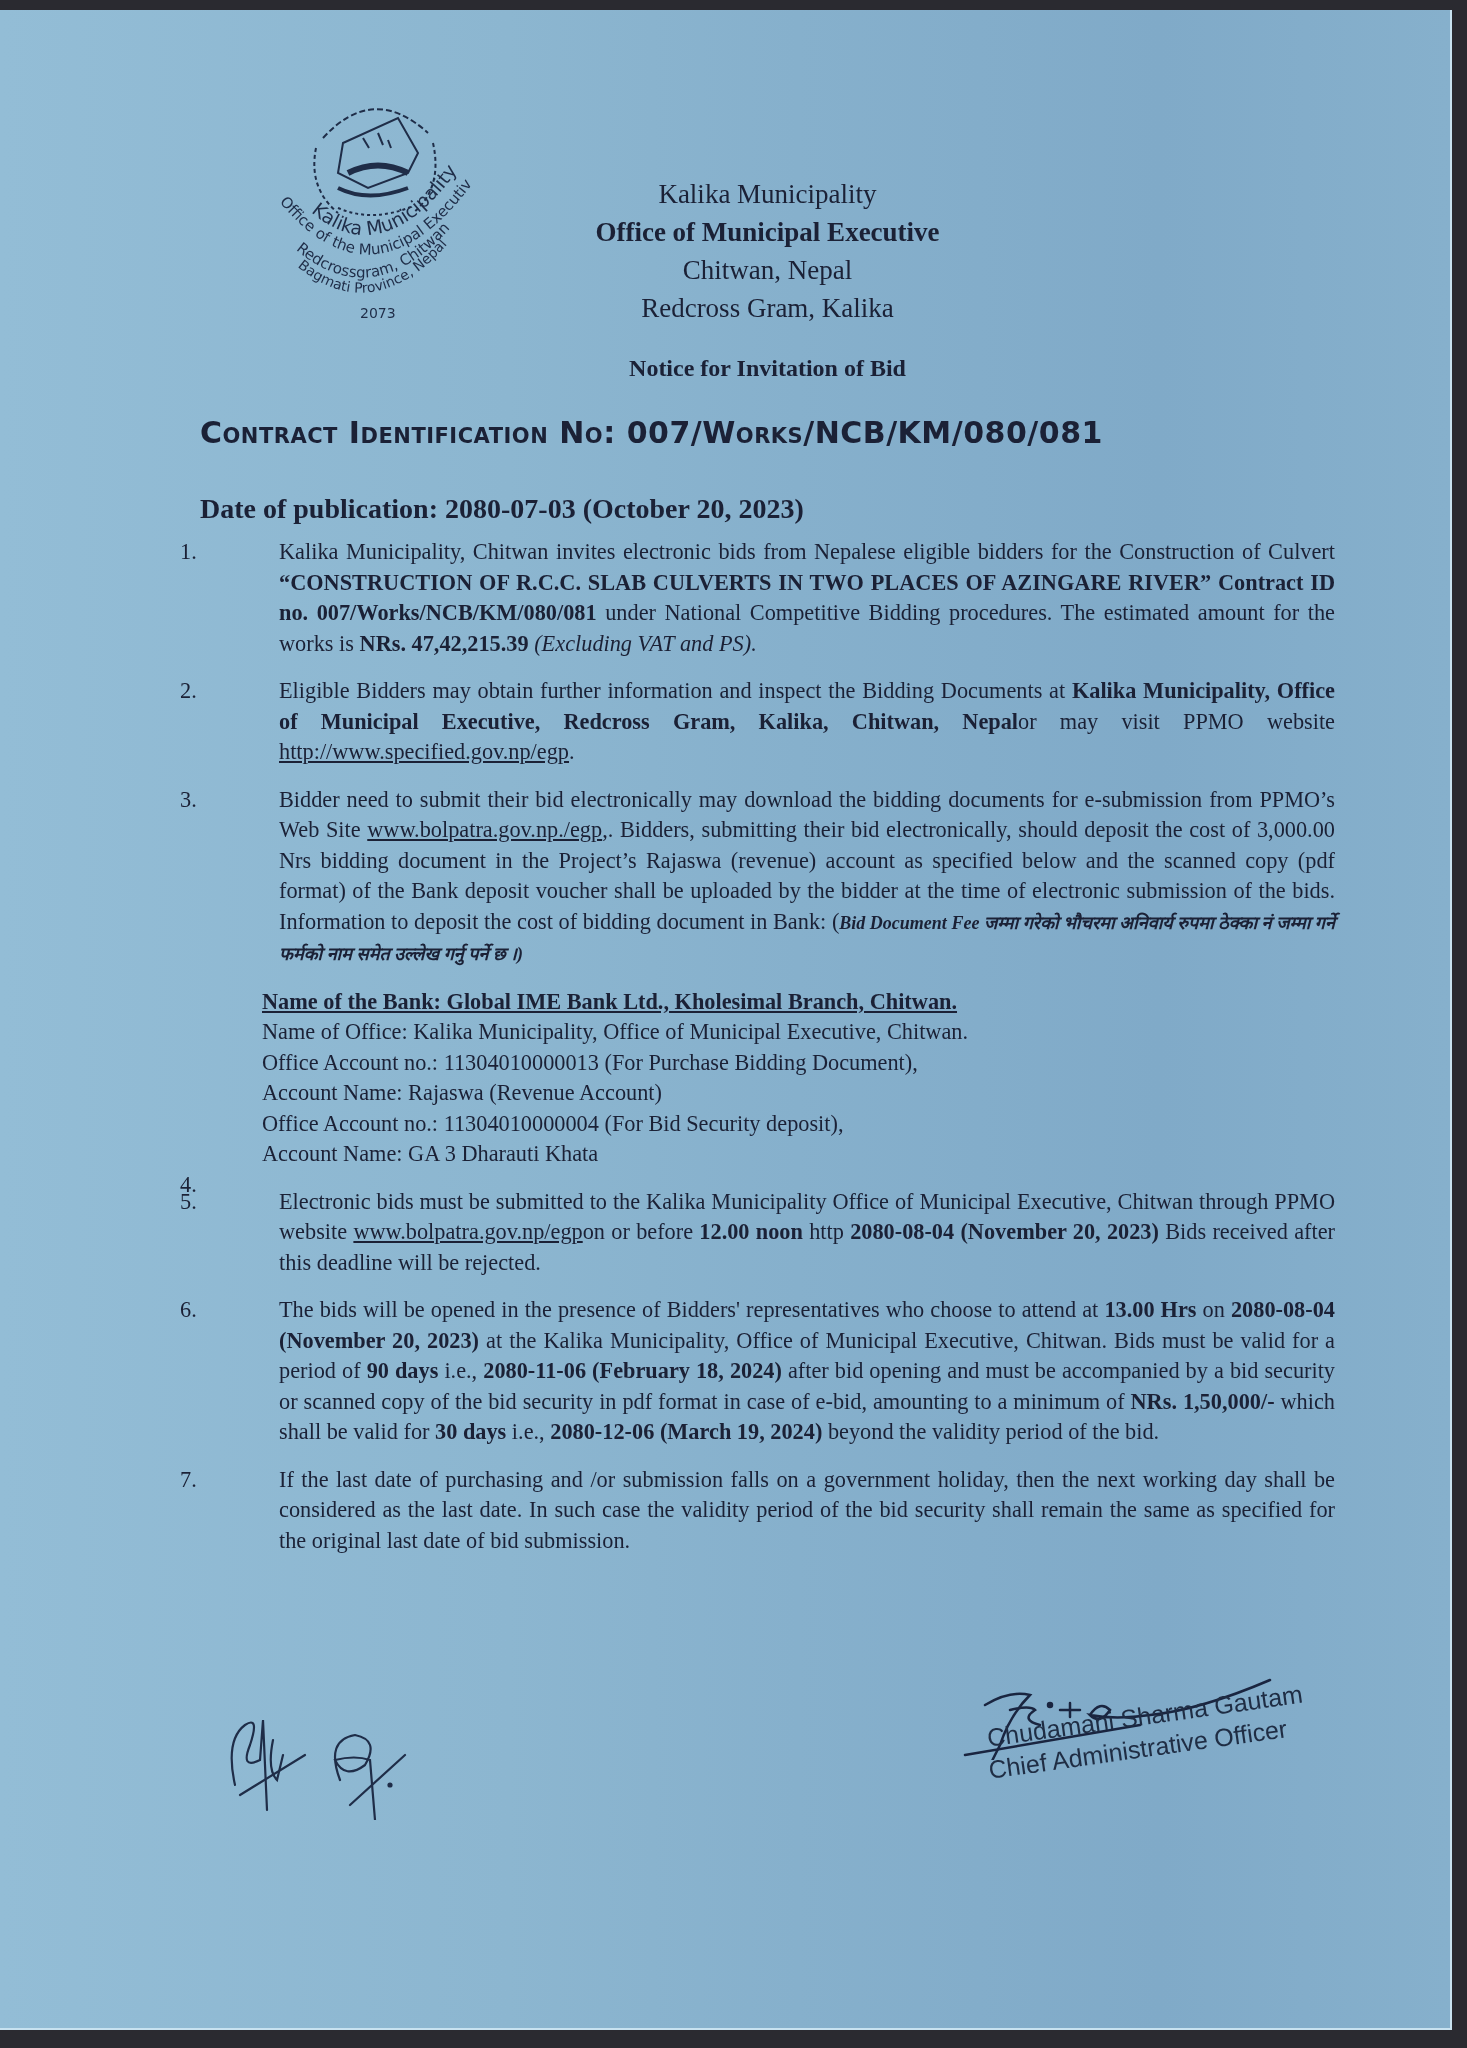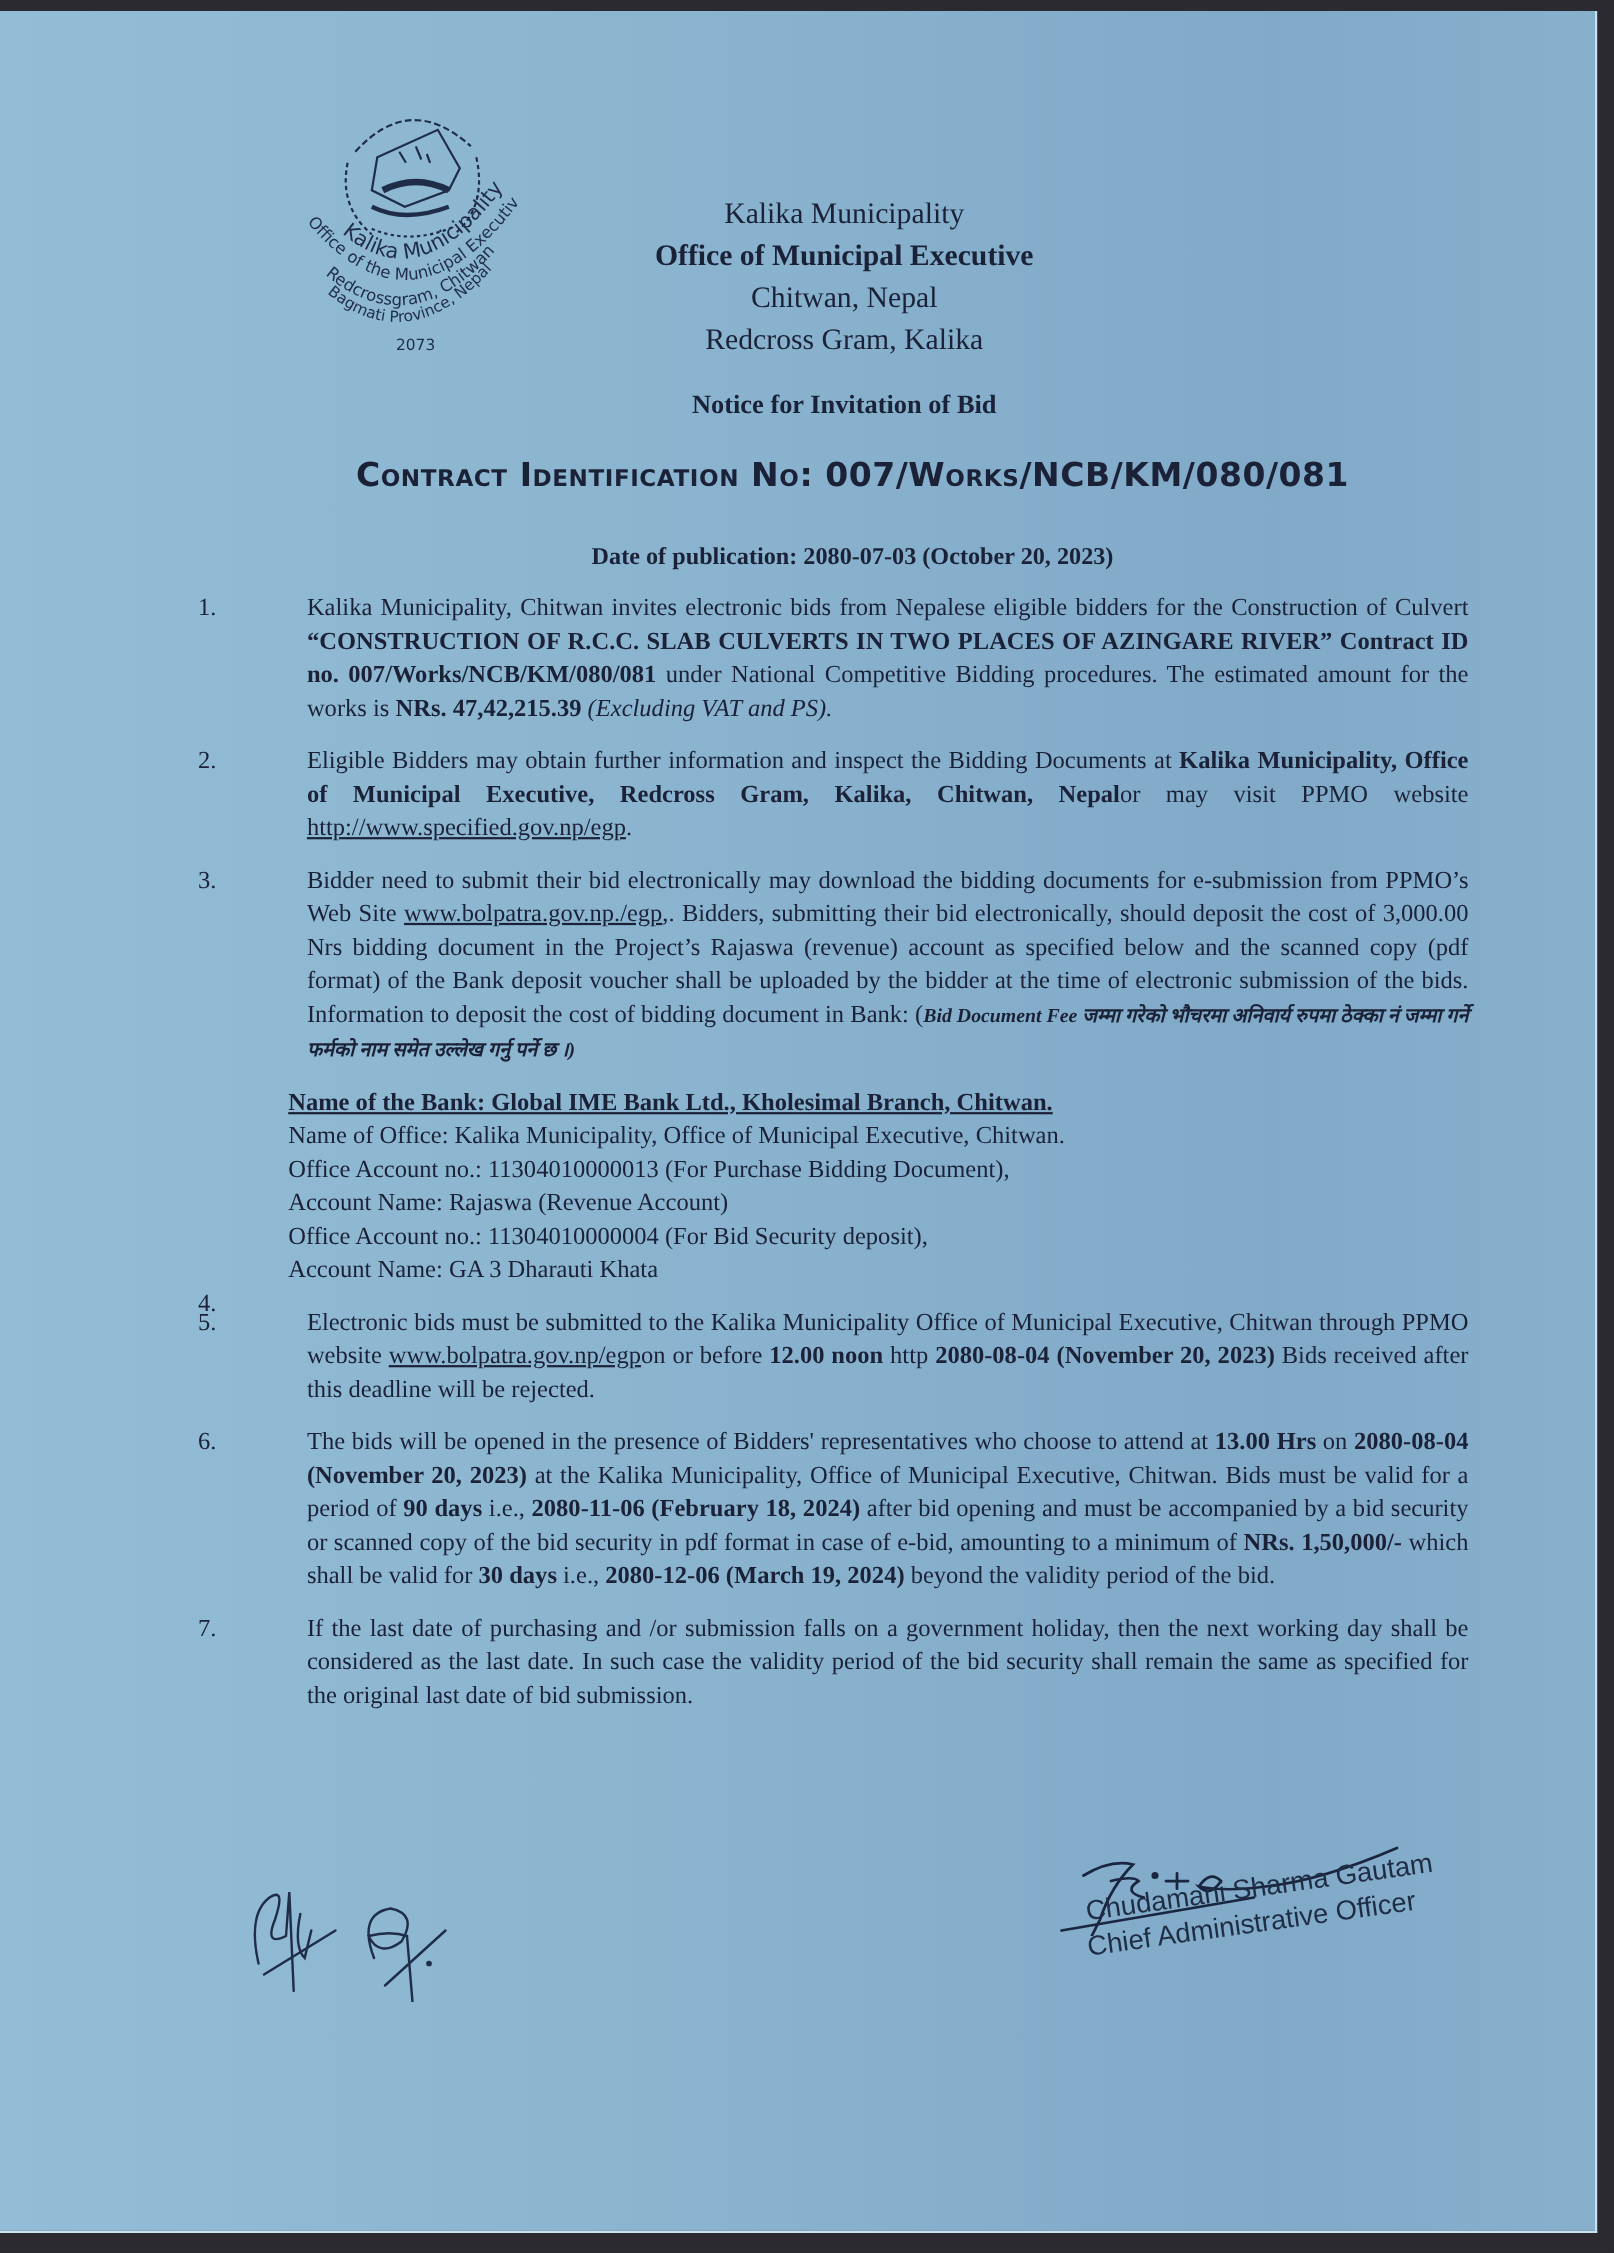--- a/index.html
+++ b/index.html
@@ -23,28 +23,28 @@
   .header {
     position: absolute; left: 520px; top: 165px; width: 495px; text-align: center;
     font-size: 27px; line-height: 38px;
   }
   .header .bold { font-weight: bold; }
   .notice-title {
     position: absolute; left: 520px; top: 345px; width: 495px; text-align: center;
     font-size: 24px; font-weight: bold; 
   }
   .contract-id {
-    position: absolute; left: 200px; top: 405px; width: 1150px; text-align: center;
+    position: absolute; left: 200px; top: 405px; width: 1150px; 
     font-family: "DejaVu Sans", "Liberation Sans", sans-serif;
     font-weight: bold; font-size: 30px; letter-spacing: 0.5px;
     font-variant: small-caps;
   }
   .pub-date {
-    position: absolute; left: 200px; top: 483px; width: 1150px; text-align: center;
-    font-size: 22px; font-weight: bold;
+    position: absolute; left: 200px; top: 483px; width: 1150px; text-align: left;
+    font-size: 28px; font-weight: bold;
   }
   .body-list {
     position: absolute; left: 0; top: 510px; width: 1450px;
     font-size: 22.3px; line-height: 30.5px;
   }
   .item { position: relative; padding-left: 262px; width: 1090px; }
   .item .num { position: absolute; left: 180px; top: 0; }
   .item p { margin: 17px; text-align: justify; }
   .b { font-weight: bold; }
   .i { font-style: italic; }

